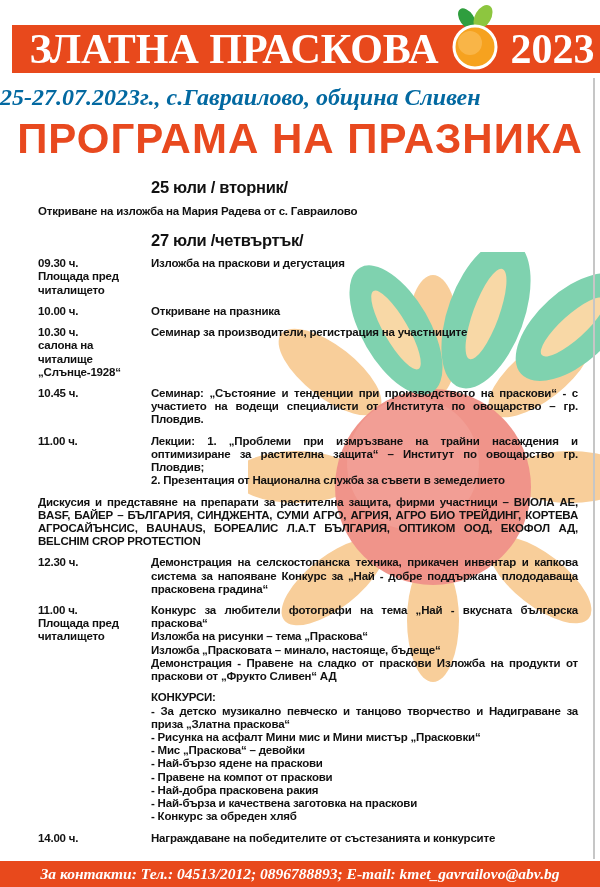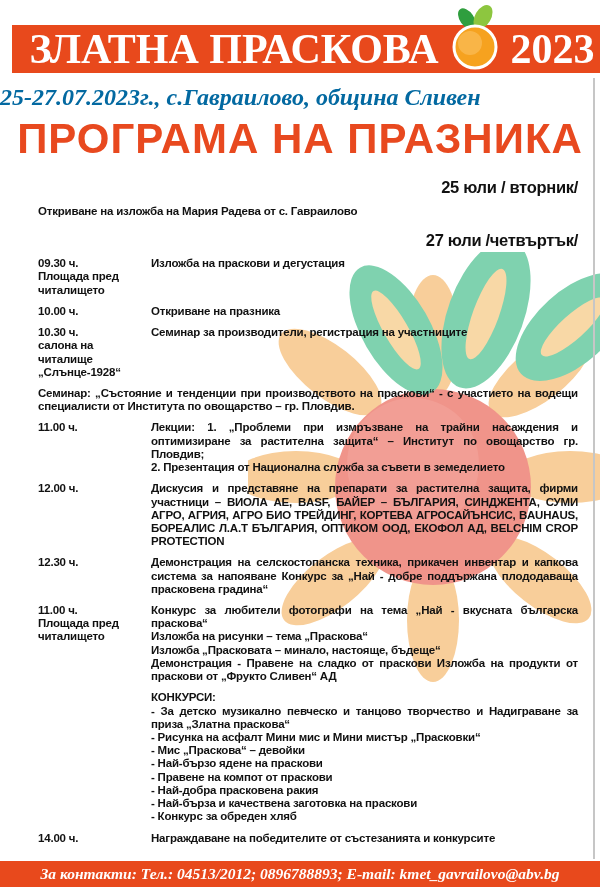--- a/index.html
+++ b/index.html
@@ -60,21 +60,20 @@
     letter-spacing:-0.2px;white-space:pre-line;
   }
   .text{
     font-weight:bold;font-size:11.5px;line-height:1.15;color:#111;
     letter-spacing:-0.2px;white-space:pre-line;text-align:justify;
   }
   .day-row{margin:14px 0 9px 0;}
   .day-label{
     font-weight:bold;font-size:16.5px;line-height:1;color:#111;
     letter-spacing:-0.3px;
-    text-align:right;
   }
   
   .footer{
     position:absolute;left:0;bottom:0;width:600px;height:26px;
     background:#E8491C;display:flex;align-items:center;justify-content:center;
     z-index:3;
     text-align:right;
   }
   .footer-text{
     font-family:"Liberation Serif", serif;
@@ -174,37 +173,37 @@
       <div class="col-time">
         <div class="time">10.30 ч.</div>
         <div class="place">салона на
 читалище
 „Слънце-1928“</div>
       </div>
       <div class="col-text text">Семинар за производители, регистрация на участниците</div>
     </div>
 
     <div class="row">
+      <div class="col-time">
+        <div class="time">10.45 ч.</div>
+        <div class="place"></div>
+      </div>
       <div class="col-text text">Семинар: „Състояние и тенденции при производството на праскови“ - с участието на водещи специалисти от Института по овощарство –  гр. Пловдив.</div>
     </div>
 
     <div class="row">
       <div class="col-time">
         <div class="time">11.00 ч.</div>
         <div class="place"></div>
       </div>
       <div class="col-text text">Лекции: 1. „Проблеми при измръзване на трайни насаждения и оптимизиране за растителна защита“ – Институт по овощарство гр. Пловдив;
 2. Презентация от Национална служба за съвети в земеделието</div>
     </div>
 
     <div class="row">
-      <div class="col-time">
-        <div class="time">12.00 ч.</div>
-        <div class="place"></div>
-      </div>
       <div class="col-text text">Дискусия и представяне на препарати за  растителна  защита,   фирми  участници – ВИОЛА  АЕ, BASF,  БАЙЕР – БЪЛГАРИЯ, СИНДЖЕНТА,  СУМИ АГРО, АГРИЯ,  АГРО БИО ТРЕЙДИНГ,  КОРТЕВА  АГРОСАЙЪНСИС,  BAUHAUS,  БОРЕАЛИС  Л.А.Т  БЪЛГАРИЯ, ОПТИКОМ ООД,  ЕКОФОЛ АД, BELCHIM CROP PROTECTION</div>
     </div>
 
     <div class="row">
       <div class="col-time">
         <div class="time">12.30 ч.</div>
         <div class="place"></div>
       </div>
       <div class="col-text text">Демонстрация на селскостопанска техника,   прикачен инвентар и капкова система за  напояване  Конкурс  за  „Най - добре  поддържана  плододаваща  прасковена градина“</div>
     </div>

